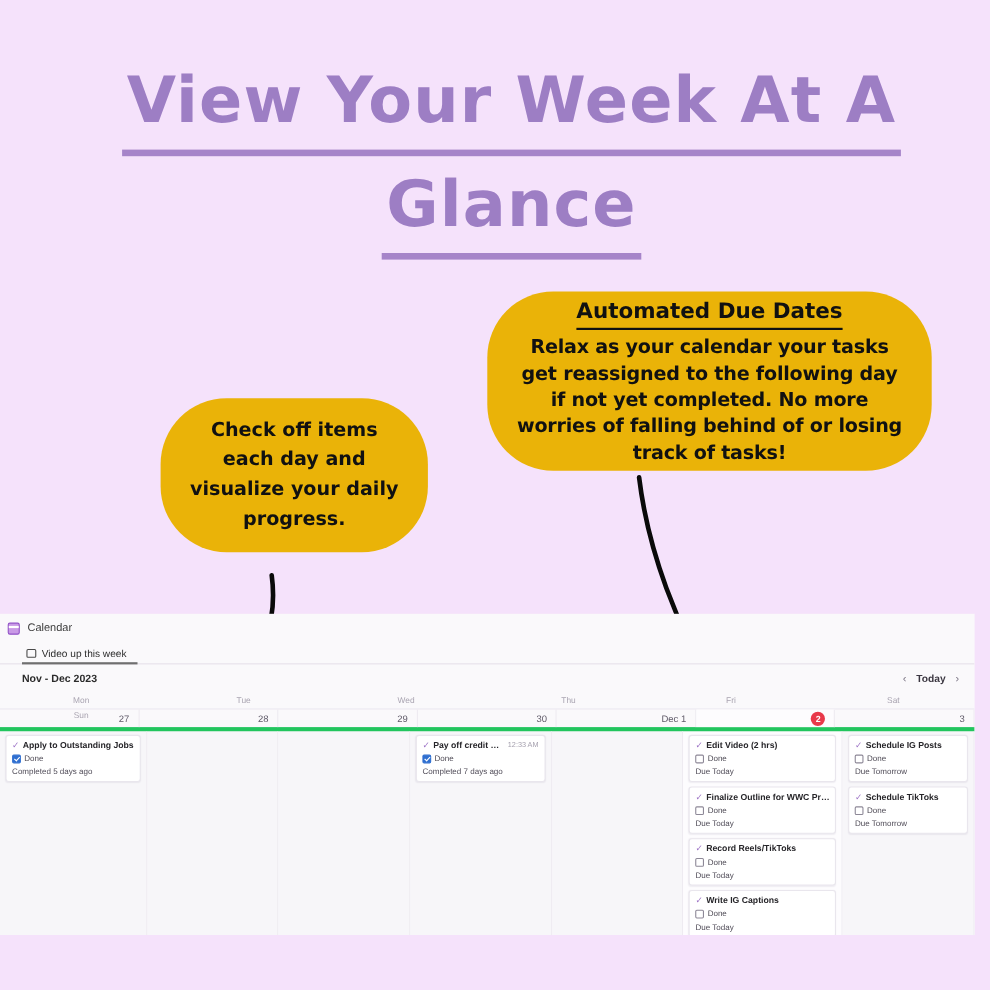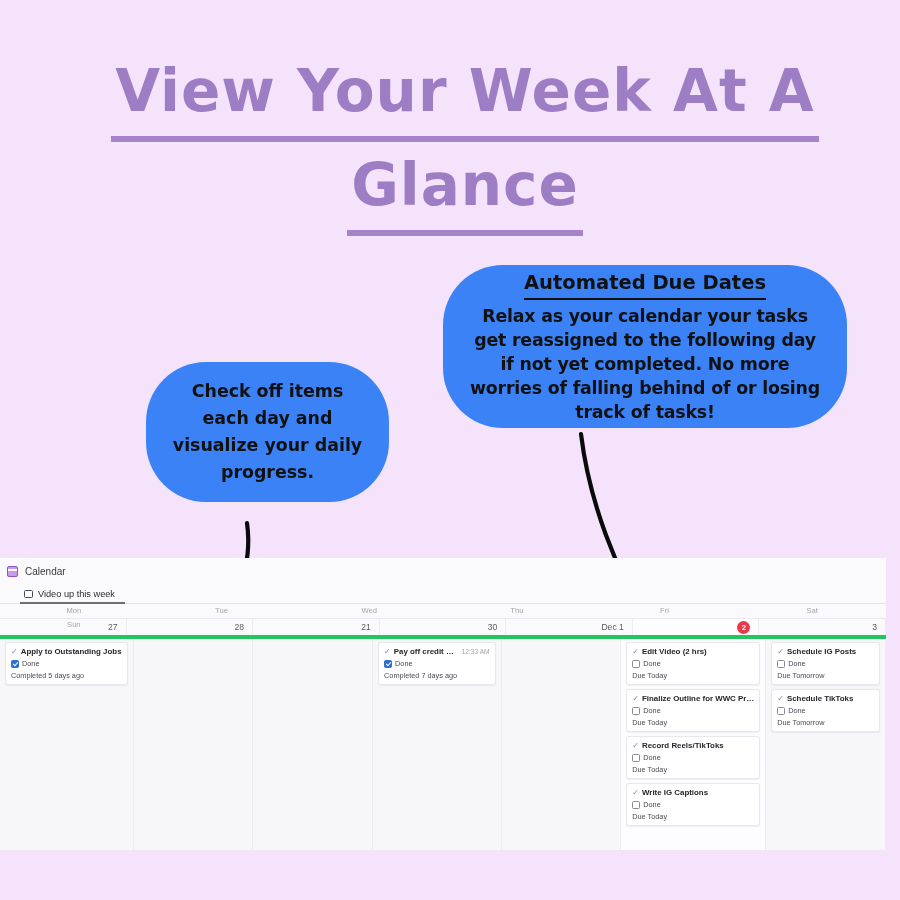--- a/index.html
+++ b/index.html
@@ -32,21 +32,21 @@
     line-height: 86px;
     letter-spacing: 1px;
     color: #9d7ec4;
     border-bottom: 6px solid #a684c9;
     padding: 0 4px 2px 4px;
   }
 
   
   .bubble {
     position: absolute;
-    background: #3b82f6;
+    background: #eab308;
     border-radius: 60px;
     box-sizing: border-box;
     display: flex;
     flex-direction: column;
     align-items: center;
     justify-content: center;
     text-align: center;
     color: #111;
     font-family: "DejaVu Sans", sans-serif;
     font-weight: bold;
@@ -334,39 +334,47 @@
     <span class="app-title-text">Calendar</span>
   </div>
 
   <div class="tabbar">
     <div class="tab">
       <span class="tab-icon"></span>
       <span>Video up this week</span>
     </div>
   </div>
 
+  <div class="datebar">
+    <span class="range-label">Nov - Dec 2023</span>
+    <span class="nav-group">
+      <span class="nav-chev">‹</span>
+      <span class="nav-today">Today</span>
+      <span class="nav-chev">›</span>
+    </span>
+  </div>
 
   <div class="weekday-row" id="weekday-row">
       <div class="weekday-cell">Mon</div>
       <div class="weekday-cell">Tue</div>
       <div class="weekday-cell">Wed</div>
       <div class="weekday-cell">Thu</div>
       <div class="weekday-cell">Fri</div>
       <div class="weekday-cell">Sat</div>
       <div class="weekday-cell">Sun</div>
     </div>
   <div class="daynum-row" id="daynum-row">
       <div class="daynum-cell">
         <span>27</span>
       </div>
       <div class="daynum-cell">
         <span>28</span>
       </div>
       <div class="daynum-cell">
-        <span>21</span>
+        <span>29</span>
       </div>
       <div class="daynum-cell">
         <span>30</span>
       </div>
       <div class="daynum-cell">
         <span>Dec 1</span>
       </div>
       <div class="daynum-cell today">
         <span class="daynum-badge">2</span>
       </div>

